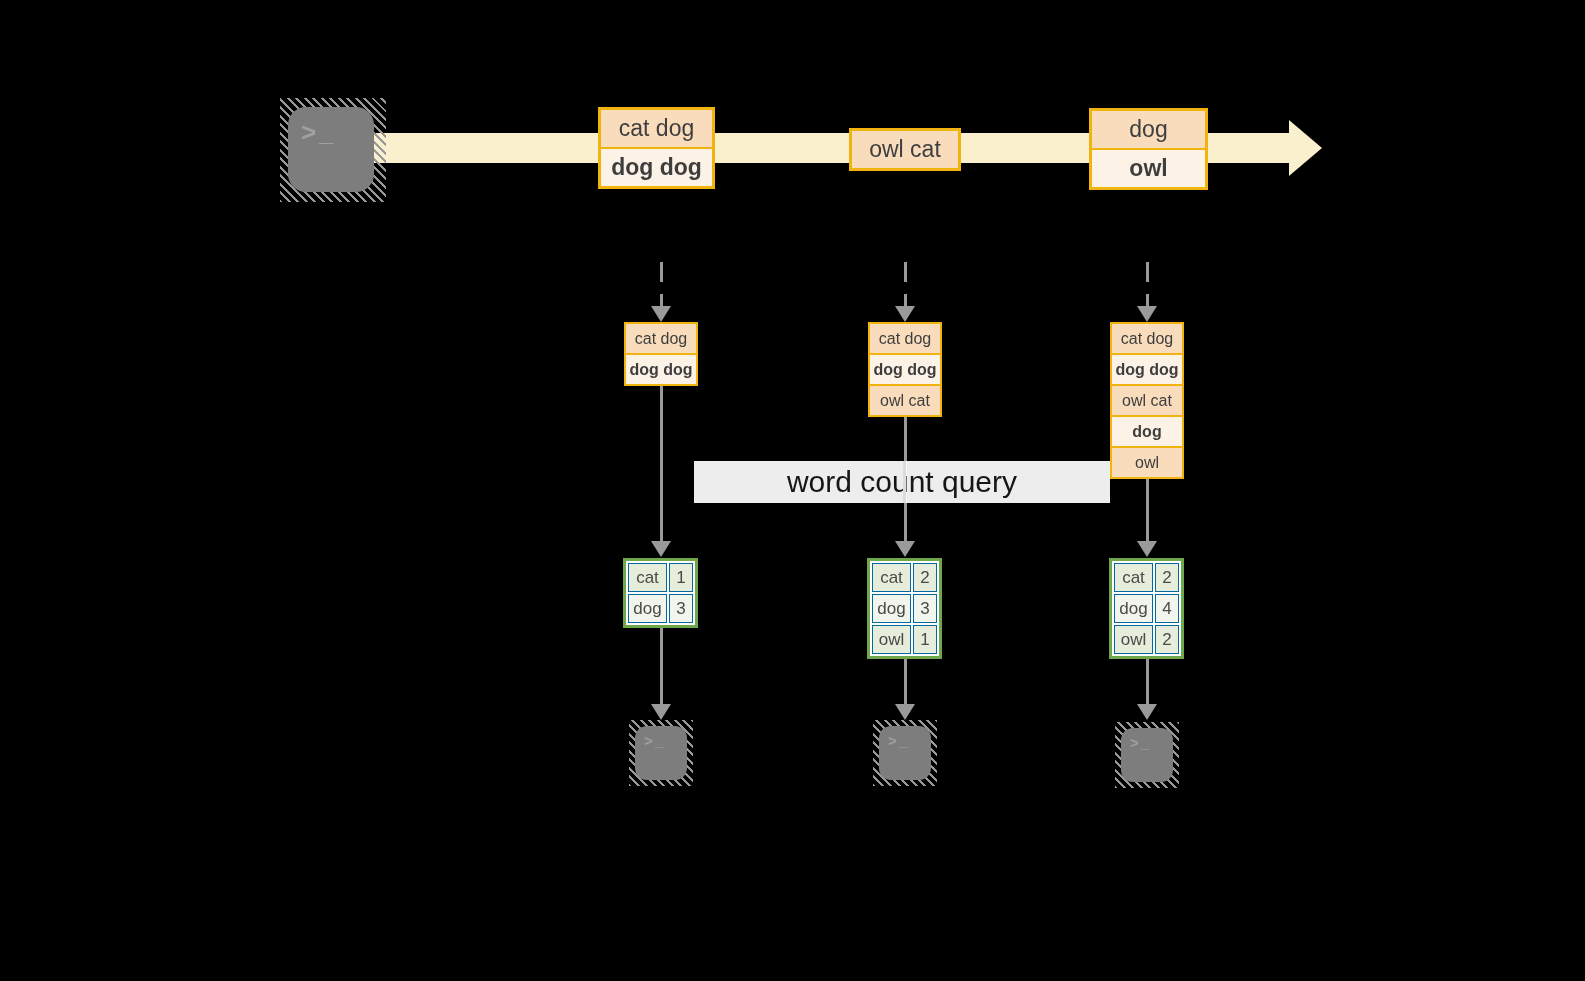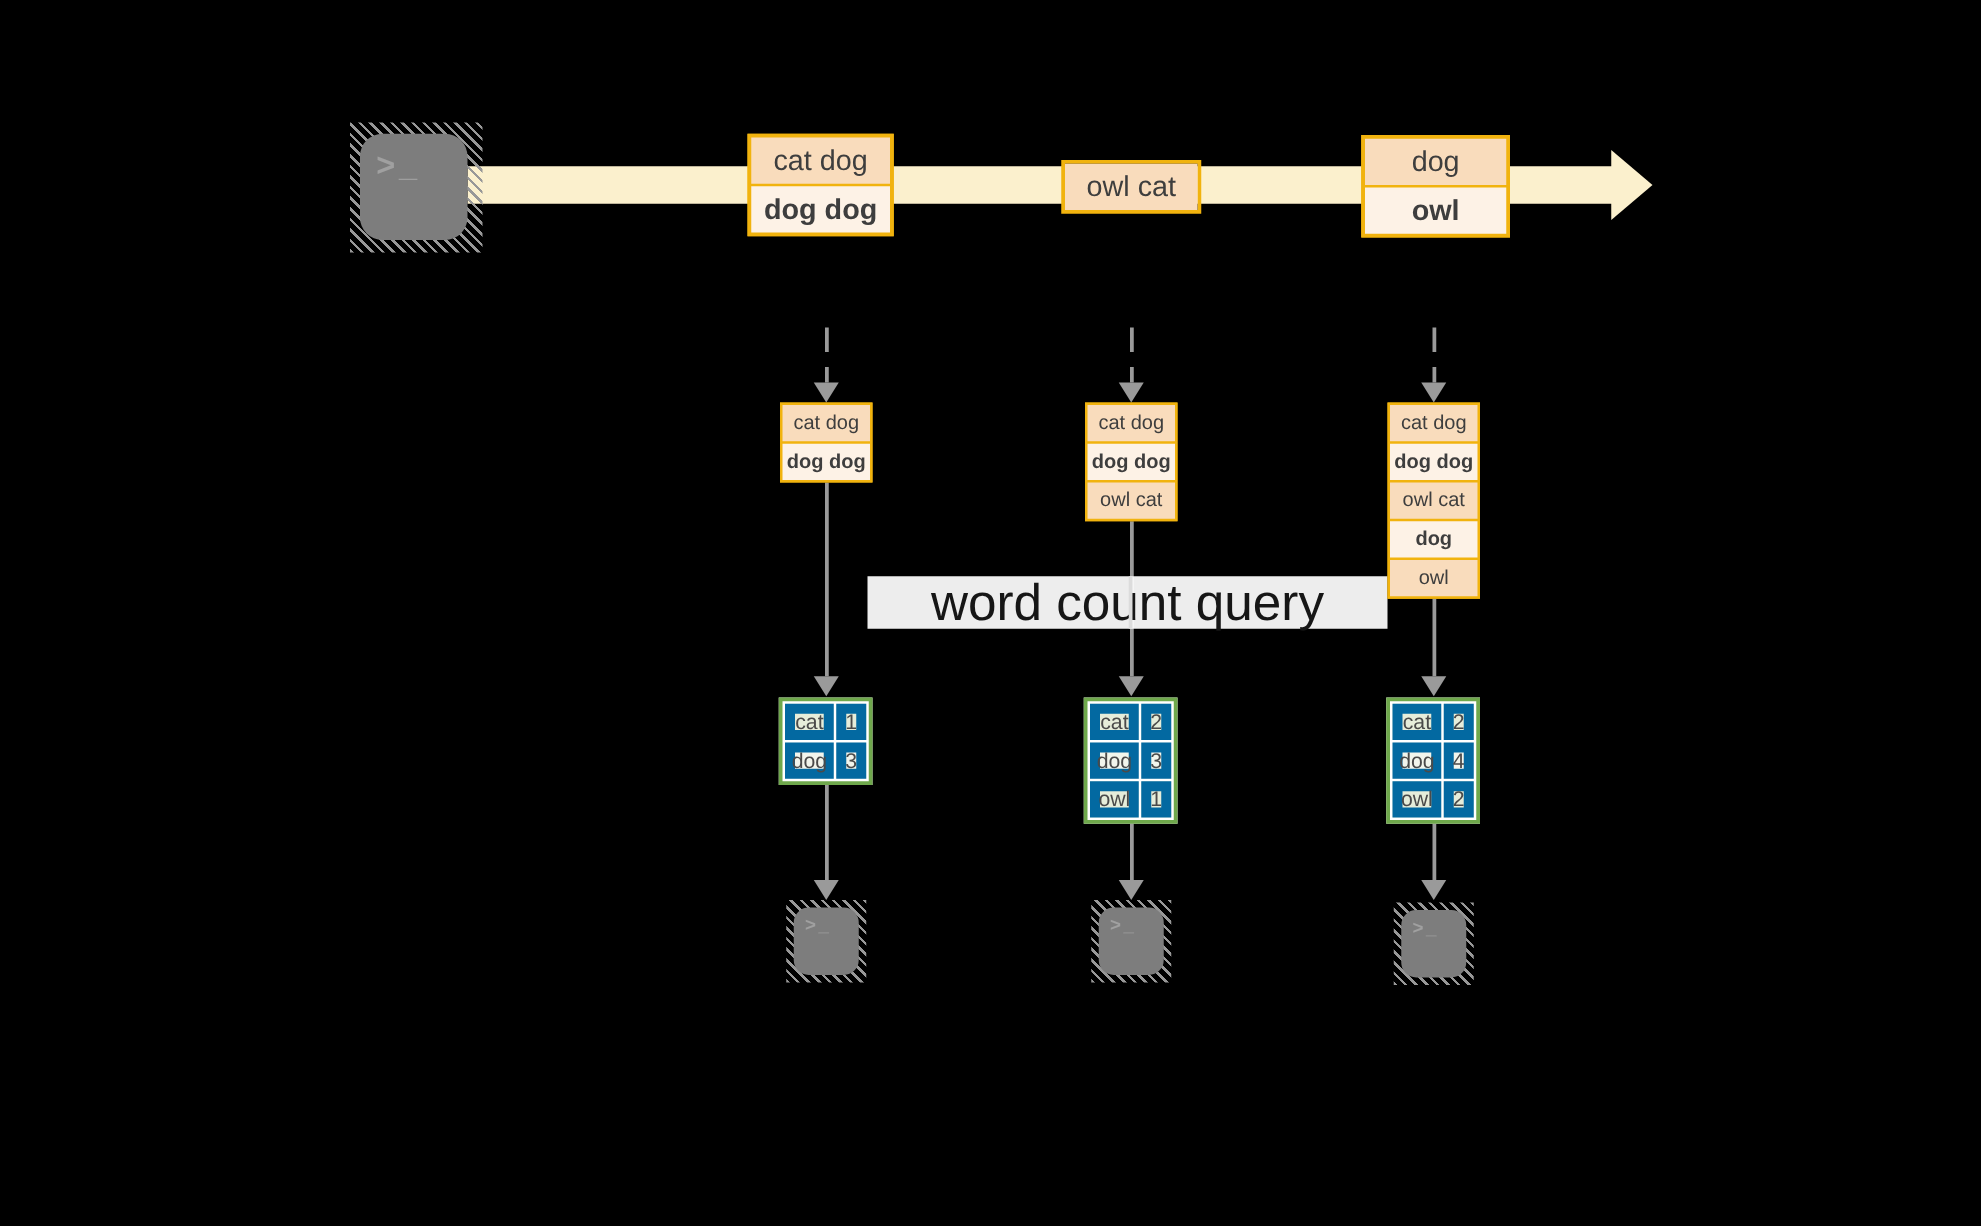--- a/index.html
+++ b/index.html
@@ -32,27 +32,27 @@
   
   .vline{position:absolute;width:3px;background:#9A9A9A;z-index:1;}
   .vline.dashed{background:repeating-linear-gradient(180deg,#9A9A9A 0 20px,transparent 20px 32px);}
   .ahead{position:absolute;width:0;height:0;z-index:1;
          border-left:10px solid transparent;border-right:10px solid transparent;
          border-top:16px solid #9A9A9A;}
 
   
   .qlabel{position:absolute;left:694px;top:461px;width:416px;height:42px;
           background:rgba(255,255,255,0.93);z-index:5;display:flex;align-items:center;
-          justify-content:center;font-size:41px;color:#161616;}
+          justify-content:center;font-size:30px;color:#161616;}
   .qlabel-line{position:absolute;left:903px;top:461px;width:3px;height:42px;background:#DCDCDC;z-index:6;}
 
   
   .gtable{position:absolute;border:3px solid #6FA84C;background:#ffffff;padding:2px;
           display:grid;grid-template-columns:39px 24px;gap:2px;z-index:6;}
-  .gcell{box-sizing:border-box;border:8px solid #0369a1;height:29px;display:flex;
+  .gcell{box-sizing:border-box;border:1px solid #0369a1;height:29px;display:flex;
          align-items:center;justify-content:center;font-size:17px;color:#4a4a4a;}
   .gcell.dark{background:#E6EDDA;}
   .gcell.lightg{background:#F2F5EC;}
 </style>
 </head>
 <body>
 
 <div class="canvas">
 
   <div class="hatch" style="left:280px;top:98px;width:106px;height:104px;"></div>

